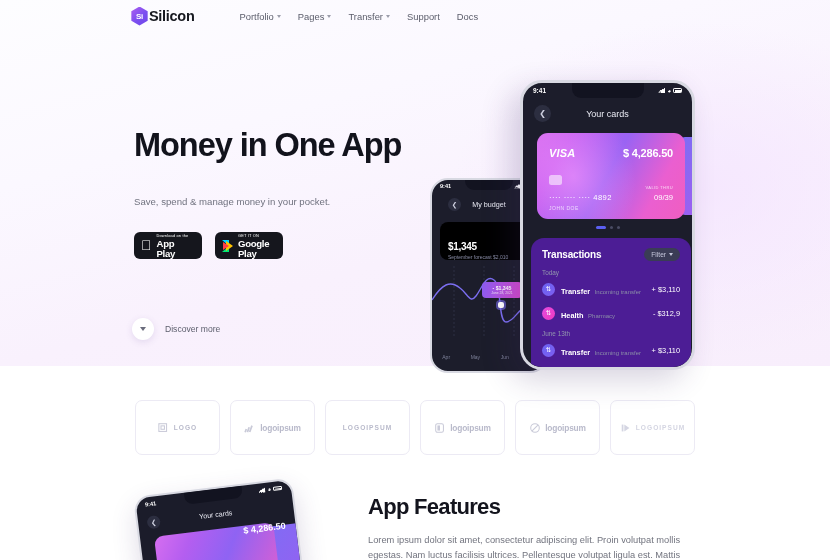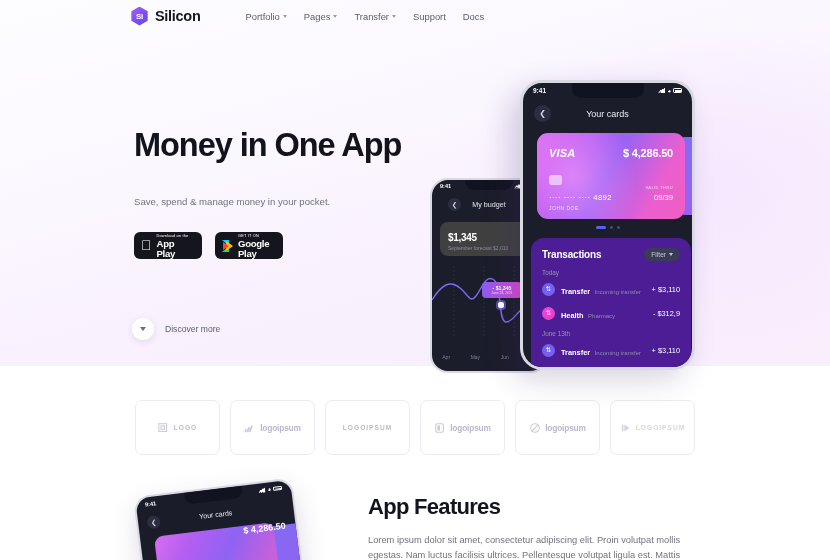--- a/index.html
+++ b/index.html
@@ -20,21 +20,21 @@
   .hero-bg::after{
     content:""; position:absolute; right:-40px; top:20px; width:420px; height:340px;
     background: radial-gradient(ellipse at 60% 50%, rgba(244,228,255,.75) 0%, rgba(250,240,255,0) 70%);
   }
 
   
   .header {
     position: absolute; left: 0; top: 0; width: 830px; height: 32px;
     display: flex; align-items: center; z-index: 40;
   }
-  .brand { display: flex; align-items: center; gap: 6px; margin-left: 130px; }
+  .brand { display: flex; align-items: center; margin-left: 130px; }
   .brand-mark {
     width: 19px; height: 19px; position: relative;
     background: linear-gradient(135deg, #b060f0 0%, #7a4ef0 55%, #6e45e8 100%);
     clip-path: polygon(50% 0%, 93% 25%, 93% 75%, 50% 100%, 7% 75%, 7% 25%);
     display: flex; align-items: center; justify-content: center;
   }
   .brand-mark span { font-size: 8px; color: #fff; font-weight: bold; letter-spacing: -.2px; }
   .brand-name { font-size: 14.5px; font-weight: bold; letter-spacing: -.3px; color: #16181f; }
 
   .nav { display: flex; align-items: center; gap: 17px; margin-left: 45px; }
@@ -200,21 +200,21 @@
   .t-blue { background: linear-gradient(135deg,#6b63f2,#7d5ef0); }
   .t-pink { background: linear-gradient(135deg,#e44ce0,#f03ac0); }
   .t-mid { margin-left:6px; flex:1; }
   .t-name { font-size:7.4px; color:#fff; font-weight:bold;}
   .t-desc { font-size:6px; color:#8b8ea8; margin-top:1px;}
   .t-amt { font-size:7.4px; color:#fff; }
 
   
   .budget-card {
     position:absolute; left:8px; top:42px; width:102px; height:34px;
-    background:#404040; border-radius:8px; padding:10px 8px;
+    background:#000000; border-radius:8px; padding:19px 8px;
   }
   .bud-amt { font-size:10px; font-weight:bold; color:#fff; letter-spacing:-.3px;}
   .bud-sub { font-size:5px; color:#8b8ea8; margin-top:2px;}
   .chart-area { position:absolute; left:0; top:86px; width:100%; height:80px; }
   .tooltip {
     position:absolute; left:50px; top:16px; width:40px; height:16px;
     background: linear-gradient(100deg,#8a5cf0,#e04ad0); border-radius:4px;
     display:flex; flex-direction:column; align-items:center; justify-content:center;
   }
   .tip-a { font-size:5.2px; color:#fff; font-weight:bold;}

